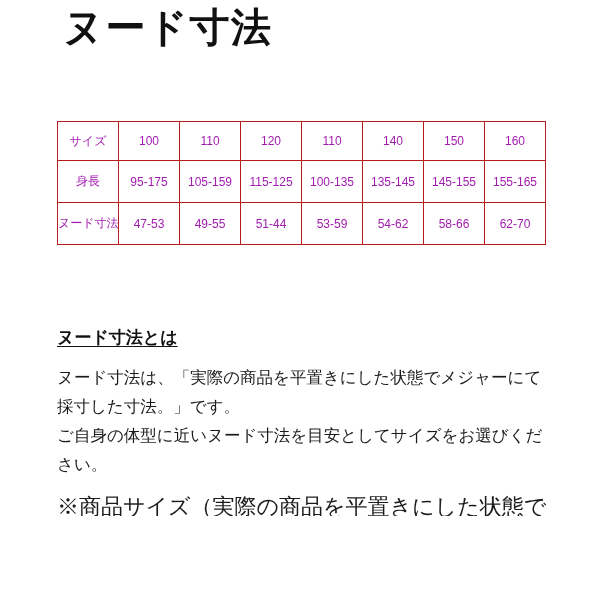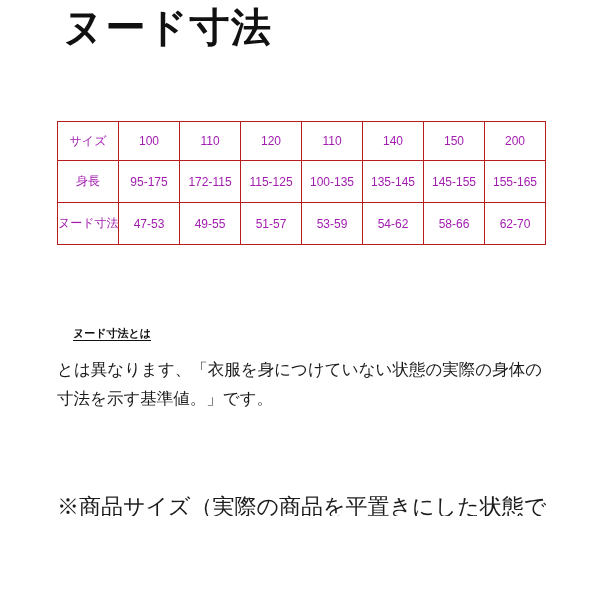--- a/index.html
+++ b/index.html
@@ -57,25 +57,25 @@
   .size-table tr.first-row td {
     height: 38px;
   }
   .desc {
     position: absolute;
     left: 57px;
     top: 326px;
     width: 499px;
   }
   .desc-heading {
-    font-size: 11px;
+    font-size: 17px;
     font-weight: bold;
     text-decoration: underline;
     text-underline-offset: 3px;
-    margin: 0 0 14px 16px;
+    margin: 0 0 14px 0;
     color: #111111;
   }
   .desc-body {
     font-size: 16.5px;
     line-height: 29px;
     margin: 0;
     color: #1b1b1b;
   }
   .note {
     position: absolute;
@@ -99,45 +99,46 @@
   <table class="size-table">
     <tbody>
       <tr class="first-row">
         <th>サイズ</th>
         <td>100</td>
         <td>110</td>
         <td>120</td>
         <td>110</td>
         <td>140</td>
         <td>150</td>
-        <td>200</td>
+        <td>160</td>
       </tr>
       <tr>
         <th>身長</th>
         <td>95-175</td>
-        <td>172-115</td>
+        <td>105-159</td>
         <td>115-125</td>
         <td>100-135</td>
         <td>135-145</td>
         <td>145-155</td>
         <td>155-165</td>
       </tr>
       <tr>
         <th>ヌード寸法</th>
         <td>47-53</td>
         <td>49-55</td>
-        <td>51-57</td>
+        <td>51-44</td>
         <td>53-59</td>
         <td>54-62</td>
         <td>58-66</td>
         <td>62-70</td>
       </tr>
     </tbody>
   </table>
 
   <div class="desc">
     <h2 class="desc-heading">ヌード寸法とは</h2>
-    <p class="desc-body">とは異なります、「衣服を身につけていない状態の実際の身体の寸法を示す基準値。」です。</p>
+    <p class="desc-body">ヌード寸法は、「実際の商品を平置きにした状態でメジャーにて採寸した寸法。」です。</p>
+    <p class="desc-body">ご自身の体型に近いヌード寸法を目安としてサイズをお選びください。</p>
   </div>
 
   <p class="note">※商品サイズ（実際の商品を平置きにした状態でメジャーにて採寸した寸法)とは異なります。ご注意ください。</p>
 
 </div>
 
 </body></html>

